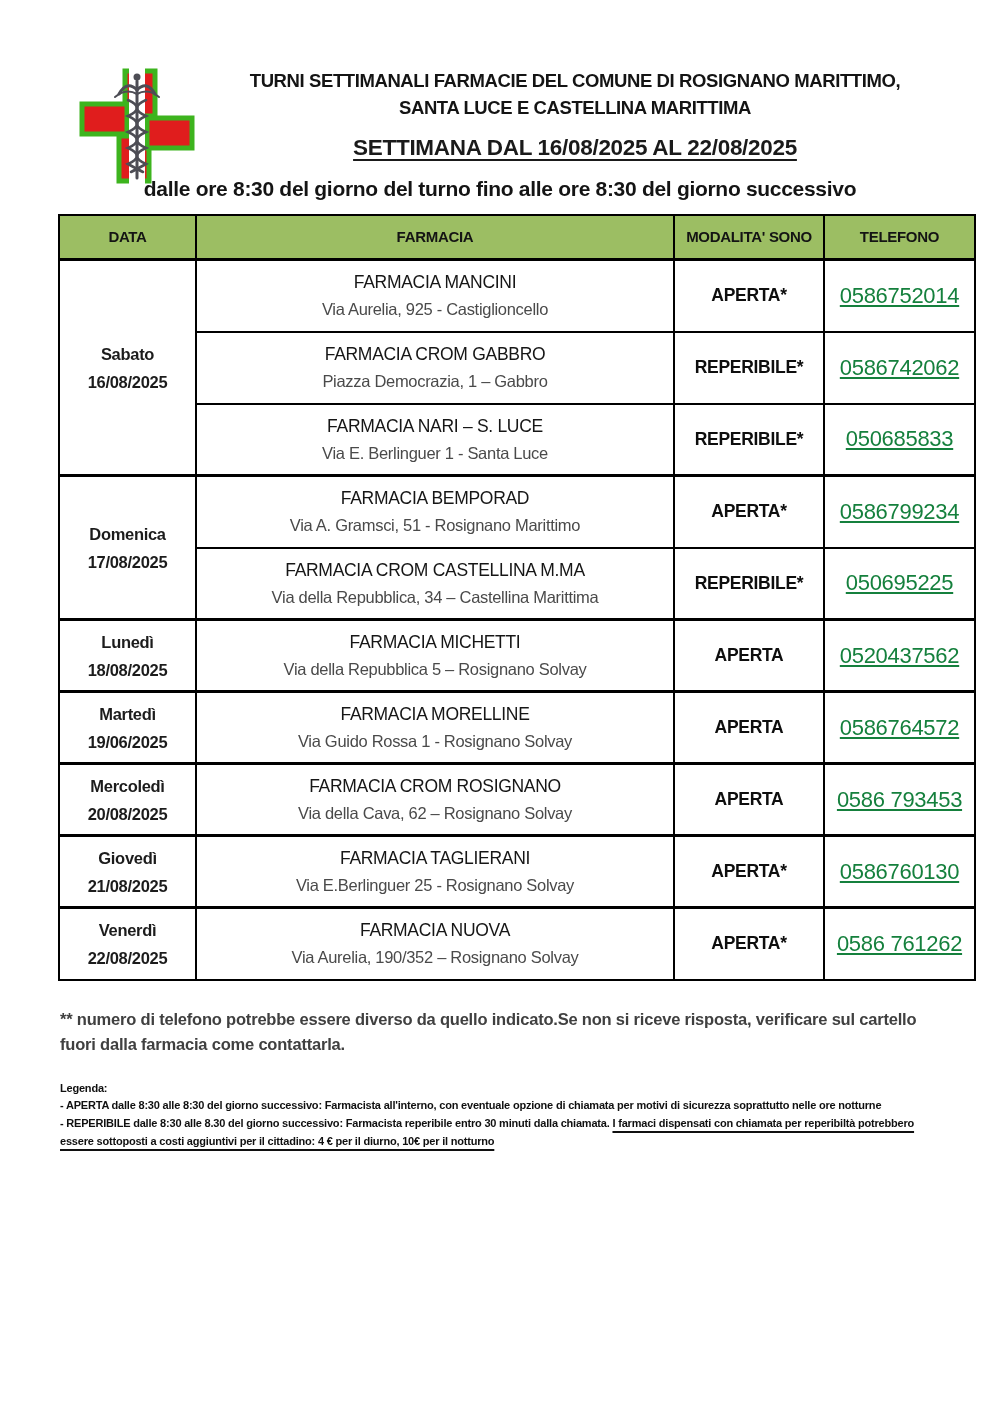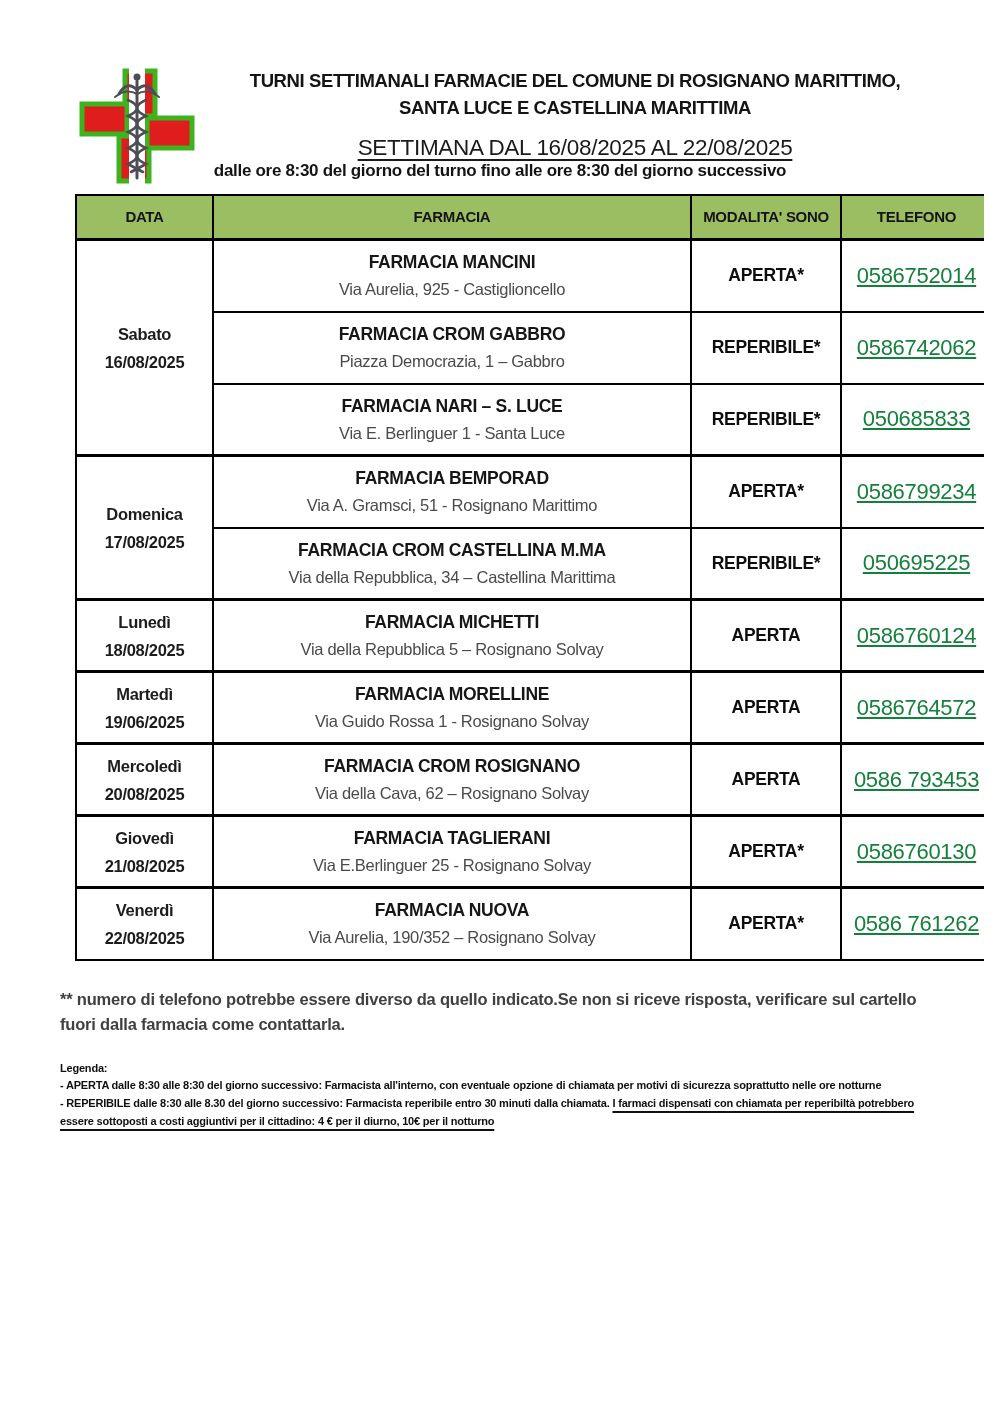--- a/index.html
+++ b/index.html
@@ -33,39 +33,40 @@
     font-size: 18.5px;
     font-weight: 700;
     letter-spacing: -0.4px;
     line-height: 1.45;
     color: #141414;
   }
   .week-line {
     display: inline-block;
     margin-top: 13px;
     font-size: 22.5px;
-    font-weight: 400;
+    font-weight: 700;
     letter-spacing: -0.3px;
     color: #1a1a1a;
     text-decoration: underline;
     text-underline-offset: 4px;
     text-decoration-thickness: 2px;
   }
   .hours-line {
+    margin-top: 16px;
     text-align: center;
-    font-size: 17px;
+    font-size: 21px;
     font-weight: 700;
     letter-spacing: -0.3px;
     color: #141414;
   }
 
   
   table.schedule {
     border-collapse: collapse;
-    margin-left: 59px;
+    margin-left: 42px;
     margin-top: 13px;
     width: 916px;
     table-layout: fixed;
     letter-spacing: -0.3px;
     border-radius: 18px;
   }
   table.schedule col.c-data  { width: 137px; }
   table.schedule col.c-farm  { width: 478px; }
   table.schedule col.c-mode  { width: 150px; }
   table.schedule col.c-tel   { width: 151px; }
@@ -80,21 +81,21 @@
     background: #9cbe63;
     height: 45px;
     font-size: 15px;
     font-weight: 700;
     color: #141414;
   }
   tr.subrow td { height: 72px; }
   tr.group-start td { border-top: 3px solid #000000; }
 
   td.day-cell { font-weight: 700; font-size: 16.5px; color: #1c1c1c; line-height: 1.7; }
-  .pharm-name { font-weight: 700; font-size: 17.5px; color: #161616; }
+  .pharm-name { font-weight: 400; font-size: 17.5px; color: #161616; }
   .pharm-addr { margin-top: 7px; font-weight: 400; font-size: 16.5px; color: #4a4a4a; }
   td.mode-cell { font-weight: 700; font-size: 17.5px; color: #0e0e0e; }
   td.phone-cell { font-weight: 400; font-size: 22px; color: #15803d; text-decoration: underline; }
 
   
   .notes { margin: 25px 44px 0 44px; }
   .note1 {
     font-size: 17.5px;
     font-weight: 700;
     line-height: 1.5;
@@ -233,21 +234,21 @@
       <tr class="subrow group-start">
         <td class="day-cell">
           <div>Lunedì</div>
           <div>18/08/2025</div>
         </td>
         <td>
           <div class="pharm-name">FARMACIA MICHETTI</div>
           <div class="pharm-addr">Via della Repubblica 5 – Rosignano Solvay</div>
         </td>
         <td class="mode-cell">APERTA</td>
-        <td class="phone-cell">0586760124</td>
+        <td class="phone-cell">0520437562</td>
       </tr>
 
       <tr class="subrow group-start">
         <td class="day-cell">
           <div>Martedì</div>
           <div>19/06/2025</div>
         </td>
         <td>
           <div class="pharm-name">FARMACIA MORELLINE</div>
           <div class="pharm-addr">Via Guido Rossa 1 - Rosignano Solvay</div>

